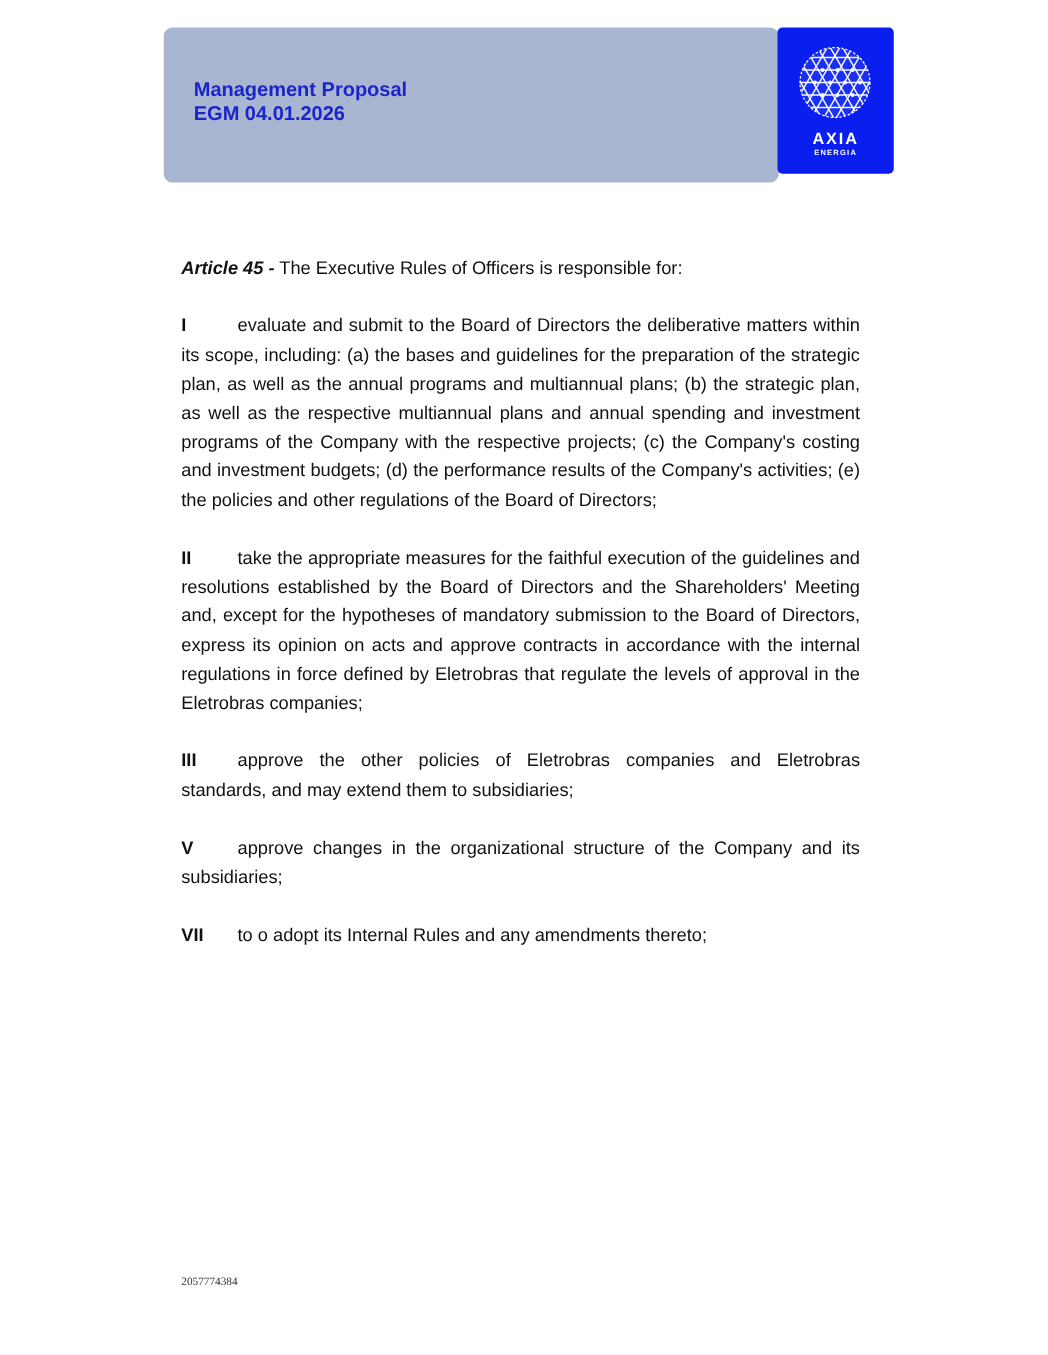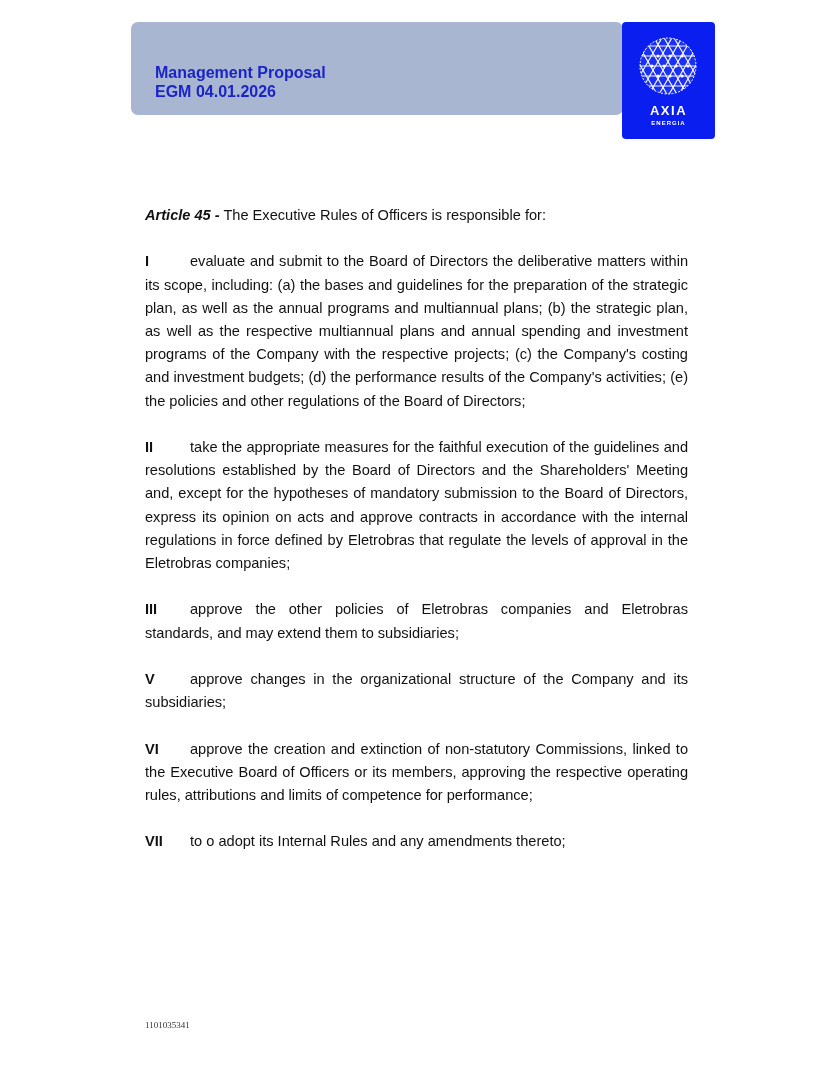--- a/index.html
+++ b/index.html
@@ -1,18 +1,18 @@
 <!DOCTYPE html>
 <html><head>
   <meta charset="utf-8">
   <style>
     html, body { margin: 0; padding: 0; background: #ffffff; }
     body { width: 838px; height: 1084px; position: relative; overflow: hidden; font-family: "Liberation Sans", sans-serif; color: #111111; }
     .header-band {
-      position: absolute; left: 131px; top: 22px; width: 492px; height: 93px;
+      position: absolute; left: 131px; top: 22px; width: 492px; height: 124px;
       background: #a8b6d1; border-radius: 7px;
     }
     .header-title {
       position: absolute; left: 24px; top: 41px;
       font-family: "Liberation Sans", sans-serif; font-weight: bold;
       font-size: 16px; line-height: 19px; color: #1a24c8;
     }
     .logo-box {
       position: absolute; left: 622px; top: 22px; width: 93px; height: 117px;
       background: #0a1ef0; border-radius: 4px; overflow: hidden;
@@ -78,17 +78,16 @@
   <div class="logo-sub">ENERGIA</div>
 </div>
 
 <div class="content">
   <p class="article-heading"><b>Article 45 -</b><span> The Executive Rules of Officers is responsible for:</span></p>
 
   <p><span class="item-num">I</span><span>evaluate and submit to the Board of Directors the deliberative matters within its scope, including: (a) the bases and guidelines for the preparation of the strategic plan, as well as the annual programs and multiannual plans; (b) the strategic plan, as well as the respective multiannual plans and annual spending and investment programs of the Company with the respective projects; (c) the Company's costing and investment budgets; (d) the performance results of the Company's activities; (e) the policies and other regulations of the Board of Directors;</span></p>
   <p><span class="item-num">II</span><span>take the appropriate measures for the faithful execution of the guidelines and resolutions established by the Board of Directors and the Shareholders' Meeting and, except for the hypotheses of mandatory submission to the Board of Directors, express its opinion on acts and approve contracts in accordance with the internal regulations in force defined by Eletrobras that regulate the levels of approval in the Eletrobras companies;</span></p>
   <p><span class="item-num">III</span><span>approve the other policies of Eletrobras companies and Eletrobras standards, and may extend them to subsidiaries;</span></p>
   <p><span class="item-num">V</span><span>approve changes in the organizational structure of the Company and its subsidiaries;</span></p>
-  <p><span class="item-num">VI</span><span>approve the creation and extinction of non-statutory Commissions, linked to the Executive Board of Officers or its members, approving the respective operating rules, attributions and limits of competence for performance;</span></p>
   <p><span class="item-num">VII</span><span>to o adopt its Internal Rules and any amendments thereto;</span></p>
 </div>
 
-<div class="doc-id">1101035341</div>
+<div class="doc-id">2057774384</div>
 
 </body></html>

